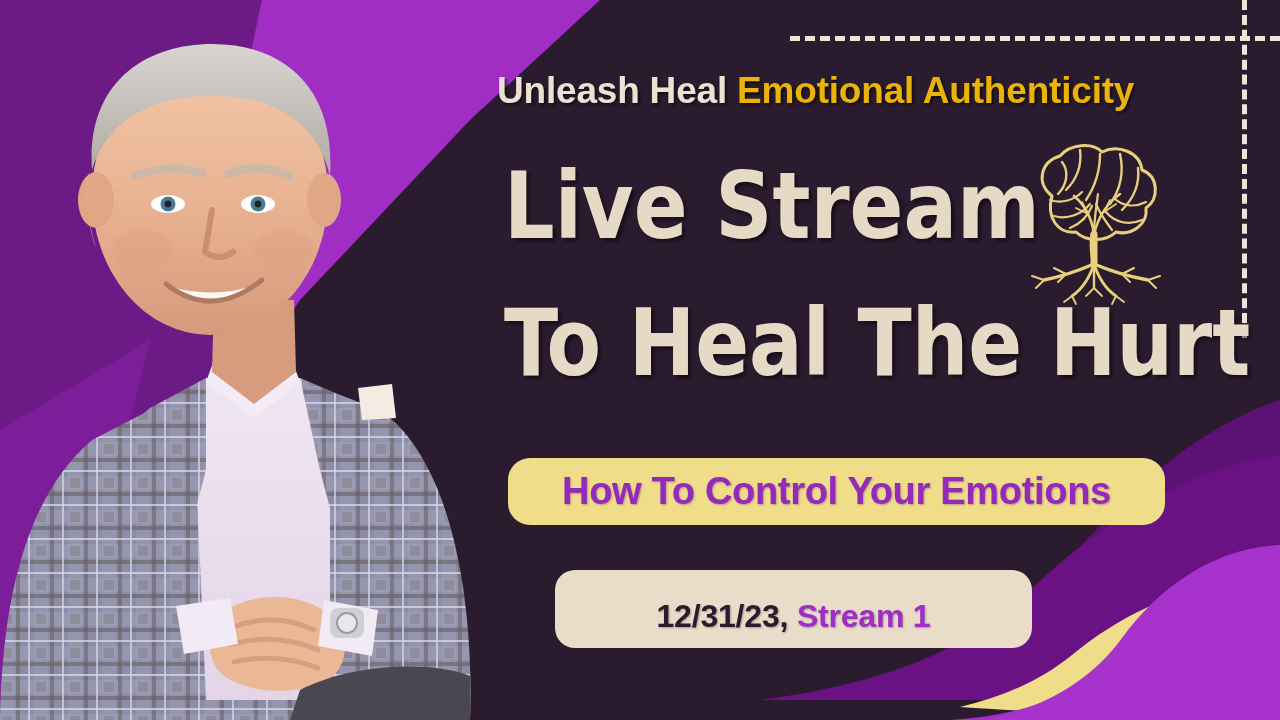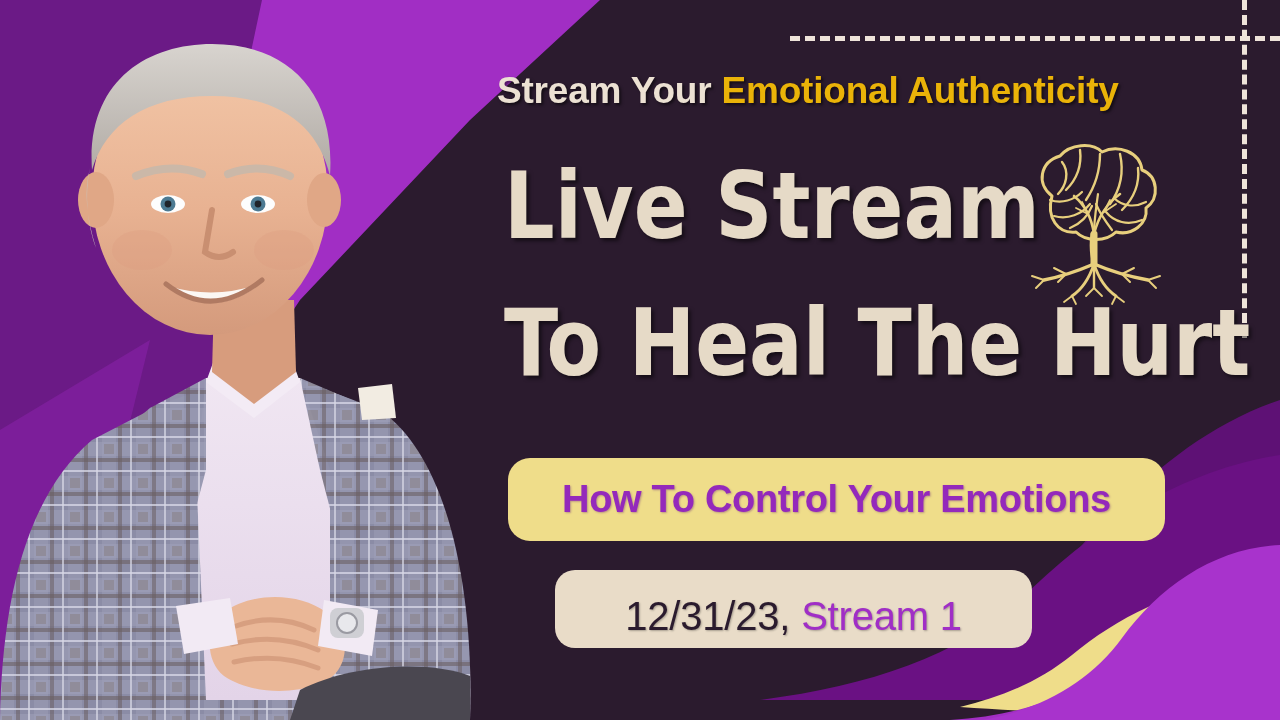--- a/index.html
+++ b/index.html
@@ -79,21 +79,21 @@
   .brain-tree {
     position:absolute;
     left:1000px; top:138px;
     width:180px; height:180px;
   }
 
   
   .pill-yellow {
     position:absolute;
     left:508px; top:458px;
-    width:657px; height:83px;
+    width:657px; height:67px;
     background:#efdd8a;
     border-radius:22px;
     display:flex; align-items:center; justify-content:center;
   }
   .pill-yellow .txt {
     color:#9429bb;
     font-size:38px;
     font-weight:700;
     letter-spacing:-0.3px;
     white-space:nowrap;
@@ -102,22 +102,22 @@
 
   .pill-cream {
     position:absolute;
     left:555px; top:570px;
     width:477px; height:78px;
     background:#e9dcc8;
     border-radius:20px;
     display:flex; align-items:center; justify-content:center;
   }
   .pill-cream .txt {
-    font-size:40px;
-    font-weight:400;
+    font-size:32px;
+    font-weight:700;
     white-space:nowrap;
     letter-spacing:-0.2px;
     text-shadow:1px 1px 2px rgba(0,0,0,.28);
     margin-top:15px;
   }
   .pill-cream .d1 { color:#2b1b2e; }
   .pill-cream .d2 { color:#a02ec6; }
 </style>
 </head>
 <body>
@@ -271,21 +271,21 @@
 
         <path d="M300,690 C350,664 430,660 470,676 L470,720 L290,720 Z" fill="#4a4750"></path>
       </g>
     </svg>
   </div>
 
   <div class="dash-h"></div>
   <div class="dash-v"></div>
 
   <div class="eyebrow">
-    <span class="w1">Stream Your</span>
+    <span class="w1">Unleash Heal</span>
     <span class="w2">Emotional Authenticity</span>
   </div>
 
   <div class="headline l1">Live Stream</div>
   <div class="headline l2">To Heal The Hurt</div>
 
   <svg class="brain-tree" viewBox="0 0 180 180">
     <g stroke="#e8cf7d" fill="none" stroke-linecap="round" stroke-linejoin="round">
 
       <path d="M52,58 C36,46 40,24 60,18 C70,6 92,4 102,14

